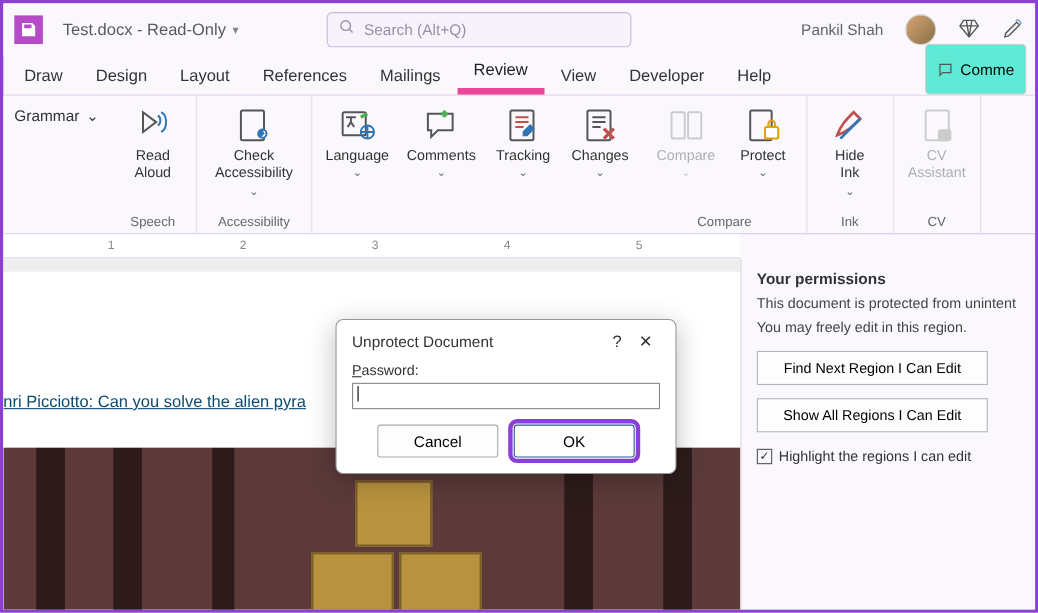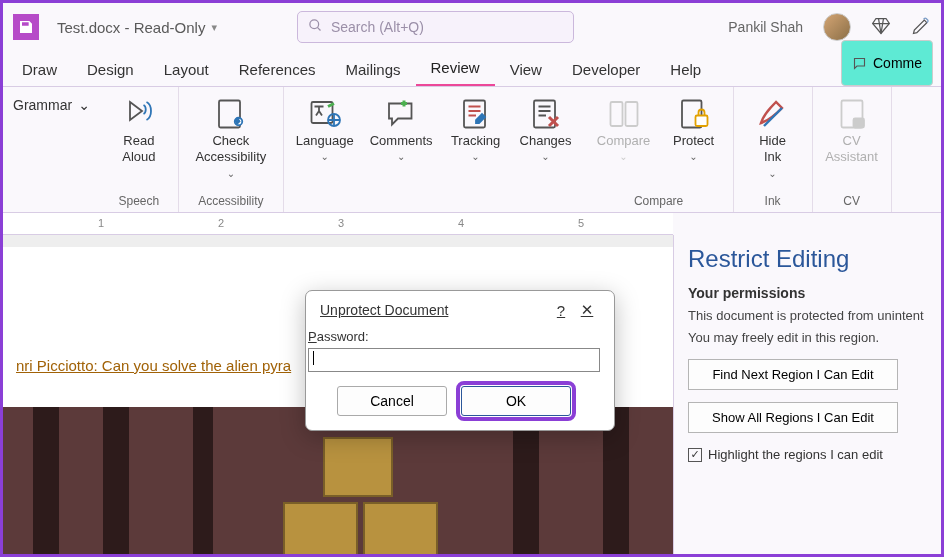--- a/index.html
+++ b/index.html
@@ -12,58 +12,58 @@
 .ro-chev { margin-left: 6px; color: #888; font-size: 11px; }
 .searchbox { margin-left: 80px; width: 277px; height: 32px; border: 1px solid #cbb8dc; border-radius: 5px; display: flex; align-items: center; padding: 0 10px; background: #f7f2fb; }
 .searchbox .sicon { color: #9b8fa8; margin-right: 8px; }
 .searchbox .stext { color: #9b8fa8; font-size: 14px; }
 .title-right { margin-left: auto; display: flex; align-items: center; gap: 20px; color: #666; font-size: 14px; }
 .avatar { width: 28px; height: 28px; border-radius: 50%; background: linear-gradient(135deg,#d4a574,#8b6f47); border: 1px solid #ccc; }
 .diamond-icon, .pen-icon { color: #555; }
 
 .tabs { height: 36px; display: flex; align-items: flex-end; padding: 0 4px; gap: 0; border-bottom: 1px solid #d8cce4; }
 .tab { padding: 8px 15px; font-size: 15px; color: #333; cursor: pointer; }
-.tab.active { color: #222; font-weight: 400; border-bottom: 2px solid #ec4899; margin-top: 12px; }
+.tab.active { color: #222; font-weight: 400; border-bottom: 6px solid #ec4899; margin-top: 12px; }
 .comments-btn { margin-left: auto; margin-right: 4px; height: 46px; padding: 16px 10px; border: 1px solid #ccc; border-radius: 4px; display: flex; align-items: center; gap: 6px; font-size: 14px; background: #5eead4; }
 
 .ribbon { height: 126px; display: flex; background: #faf8fc; border-bottom: 1px solid #d8cce4; }
 .rgroup { display: flex; flex-direction: column; align-items: center; border-right: 1px solid #e4dce9; padding: 4px 4px 2px 4px; }
 .rgroup-items { display: flex; flex: 1; align-items: flex-start; }
 .rgroup-label { font-size: 12px; color: #666; padding: 2px 0; }
 .rbtn { display: flex; flex-direction: column; align-items: center; justify-content: flex-start; padding: 4px 8px; min-width: 70px; cursor: pointer; }
 .rbtn .ricon { height: 38px; display: flex; align-items: center; justify-content: center; }
 .rbtn .rlabel { font-size: 13px; color: #333; text-align: center; line-height: 1.25; }
 .rbtn.disabled .rlabel { color: #b0b0b0; }
 .rbtn .chev { font-size: 10px; color: #666; margin-top: 2px; }
 .grammar-mini { display: flex; align-items: center; font-size: 14px; padding: 6px 6px; color: #333; gap: 6px; }
 
 .ruler { height: 22px; background: #fff; border-bottom: 1px solid #d8cce4; display: flex; align-items: center; padding-left: 28px; color: #888; font-size: 11px; position: relative; width: 670px; }
 .ruler .tick { position: absolute; top: 4px; }
 
 .workspace { display: flex; height: calc(557px - 48px - 36px - 126px - 6px); }
 .doc-area { width: 670px; background: #eee; overflow: hidden; position: relative; }
 .page { background: #fff; margin: 12px 0 0 0; height: 160px; padding: 110px 0 0 0; }
-.hyperlink { color: #a16207; text-decoration: underline; font-size: 15px; padding-left: 13px; }
+.hyperlink { color: #0c4a6e; text-decoration: underline; font-size: 15px; padding-left: 0; }
 .illus { height: 200px; background: #5c3a3a; position: relative; overflow: hidden; }
 .illus .stripe { position: absolute; top:0; bottom:0; width: 26px; background: #2d1b1b; }
 .illus .block { position: absolute; background: #b8923f; border: 2px solid #7a5f28; }
 
 .side-pane { flex: 1; background: #faf8fc; padding: 10px 14px; border-left: 1px solid #d8cce4; }
 .side-title { color: #2b579a; font-size: 24px; font-weight: 400; margin-bottom: 12px; }
 .side-sub { font-size: 14px; font-weight: 600; color: #333; margin-bottom: 6px; }
 .side-text { font-size: 13px; color: #444; line-height: 1.4; margin-bottom: 4px; }
 .side-btn { display: block; width: 210px; padding: 7px 10px; border: 1px solid #b5b5b5; background: #fdfdfd; font-size: 13px; margin-top: 12px; text-align: center; cursor: pointer; }
 .side-check { display: flex; align-items: center; gap: 6px; margin-top: 14px; font-size: 13px; color: #333; }
 .side-check .cb { width: 14px; height: 14px; border: 1px solid #555; display: flex; align-items: center; justify-content: center; font-size: 11px; color: #333; }
 
 .dialog { position: absolute; left: 302px; top: 287px; width: 310px; background: #fff; border: 1px solid #999; border-radius: 7px; box-shadow: 0 6px 24px rgba(0,0,0,0.25); }
-.dlg-title { display: flex; align-items: center; padding: 10px 14px 6px 14px; font-size: 14px; color: #333; text-decoration: underline; }
+.dlg-title { display: flex; align-items: center; padding: 10px 14px 6px 14px; font-size: 14px; color: #333; }
 .dlg-title .spacer { flex: 1; }
 .dlg-title .help, .dlg-title .close { width: 26px; text-align: center; color: #333; cursor: pointer; font-size: 15px; }
-.dlg-body { padding: 4px 14px 14px 2px; }
+.dlg-body { padding: 4px 14px 14px 14px; }
 .dlg-label { font-size: 13px; color: #333; margin-bottom: 4px; }
 .dlg-label .u { text-decoration: underline; }
 .dlg-input { width: 100%; height: 24px; border: 1px solid #888; padding: 2px 4px; font-size: 13px; }
 .dlg-input .cursor { border-left: 1px solid #000; height: 14px; display: inline-block; }
 .dlg-buttons { display: flex; gap: 14px; justify-content: center; margin-top: 14px; }
 .dlg-btn { width: 110px; height: 30px; border: 1px solid #aaa; background: #fdfdfd; border-radius: 3px; font-size: 14px; cursor: pointer; display: flex; align-items: center; justify-content: center; }
 .dlg-btn.primary { outline: 4px solid #8b3fd6; outline-offset: 1px; border: 1px solid #2b579a; }
 </style>
 </head>
 <body>
@@ -291,21 +291,20 @@
       <div class="stripe" style="left:190px; width:20px"></div>
       <div class="stripe" style="left:510px"></div>
       <div class="stripe" style="left:600px"></div>
       <div class="block" style="left:320px; top:30px; width:70px; height:60px"></div>
       <div class="block" style="left:280px; top:95px; width:75px; height:60px"></div>
       <div class="block" style="left:360px; top:95px; width:75px; height:60px"></div>
     </div>
   </div>
 
   <div class="side-pane">
-    <div class="side-title">Restrict Editing</div>
     <div class="side-sub">Your permissions</div>
     <div class="side-text">This document is protected from unintent</div>
     <div class="side-text">You may freely edit in this region.</div>
     <button class="side-btn">Find Next Region I Can Edit</button>
     <button class="side-btn">Show All Regions I Can Edit</button>
     <label class="side-check">
       <span class="cb">✓</span>
       <span>Highlight the regions I can edit</span>
     </label>
   </div>

